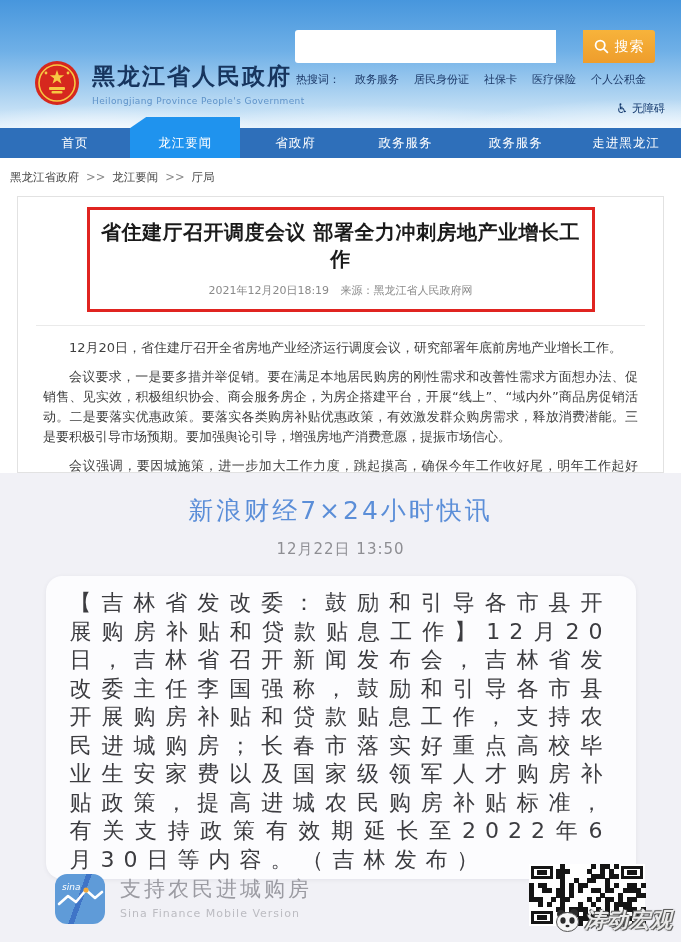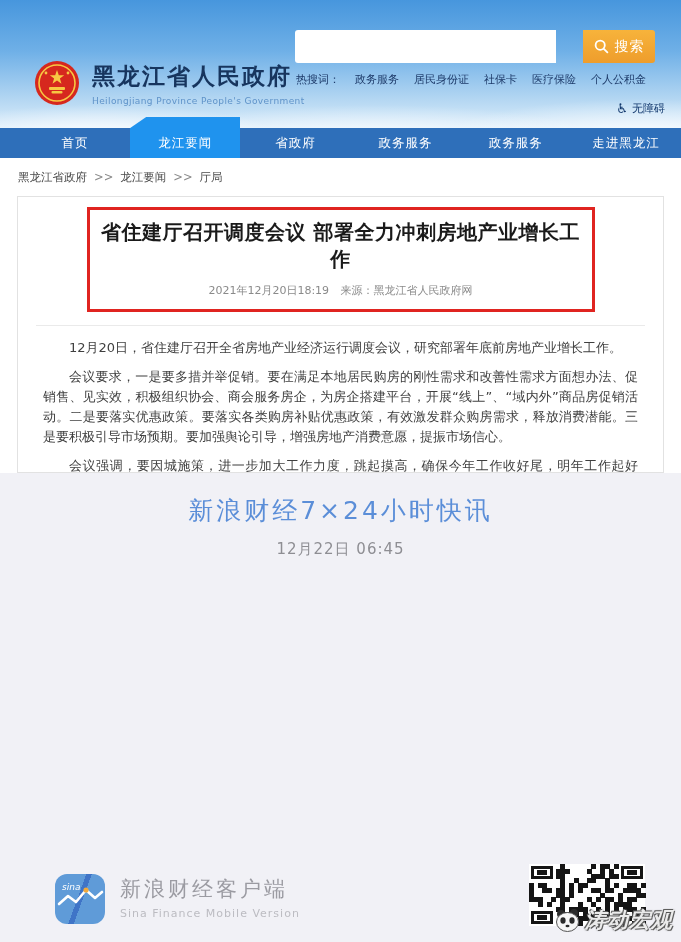--- a/index.html
+++ b/index.html
@@ -38,21 +38,21 @@
   
   .nav { position:absolute; top:128px; left:0; width:681px; height:30px; background:#2e6fba; display:flex; z-index:3;padding-left:20px; }
   .nav-item { flex:1; text-align:center; line-height:30px; color:#fff; font-size:12.5px; letter-spacing:1px; cursor:pointer; position:relative; }
   .nav-item.active { background:#1f93ee; }
   .nav-item.active::before {
     content:""; position:absolute; left:0; right:0; top:-11px; height:11px; background:#1f93ee;
     clip-path:polygon(16px 0, 100% 0, 100% 100%, 0 100%);
   }
 
   
-  .breadcrumb { position:absolute; top:158px; left:0; width:681px; height:38px; background:#fff; display:flex; align-items:center; padding-left:18px; font-size:11.5px; color:#4a4a4a; gap:7px; }
+  .breadcrumb { position:absolute; top:158px; left:0; width:681px; height:38px; background:#fff; display:flex; align-items:center; padding-left:10px; font-size:11.5px; color:#4a4a4a; gap:7px; }
   .breadcrumb .sep { color:#8a8a8a; }
   .crumb { cursor:pointer; }
 
   
   .article-box { position:absolute; top:196px; left:17px; width:647px; height:277px; background:#fff; border:1px solid #e2e2e2; }
   .title-box { margin:10px auto 0; width:508px; border:3px solid #e02420; padding:9px 8px 11px; text-align:center; }
   .article-title { font-size:20px; font-weight:bold; color:#1a1a1a; letter-spacing:.5px; }
   .article-meta { margin-top:10px; font-size:11px; color:#8a8a8a; }
   .article-meta span { margin:0 4px; }
   .article-divider { border-top:1px solid #eaeaea; margin:13px 18px 0; }
@@ -162,32 +162,35 @@
     <div class="article-body">
       <p>12月20日，省住建厅召开全省房地产业经济运行调度会议，研究部署年底前房地产业增长工作。</p>
       <p>会议要求，一是要多措并举促销。要在满足本地居民购房的刚性需求和改善性需求方面想办法、促销售、见实效，积极组织协会、商会服务房企，为房企搭建平台，开展“线上”、“域内外”商品房促销活动。二是要落实优惠政策。要落实各类购房补贴优惠政策，有效激发群众购房需求，释放消费潜能。三是要积极引导市场预期。要加强舆论引导，增强房地产消费意愿，提振市场信心。</p>
       <p>会议强调，要因城施策，进一步加大工作力度，跳起摸高，确保今年工作收好尾，明年工作起好步。</p>
       <p class="no-indent">（信息来源：省住建厅）</p>
     </div>
   </div>
 
   <div class="sina">
     <div class="sina-title">新浪财经7×24小时快讯</div>
-    <div class="sina-date">12月22日 06:45</div>
+    <div class="sina-date">12月22日 13:50</div>
+    <div class="sina-card">
+      <div class="sina-body">【吉林省发改委：鼓励和引导各市县开展购房补贴和贷款贴息工作】12月20日，吉林省召开新闻发布会，吉林省发改委主任李国强称，鼓励和引导各市县开展购房补贴和贷款贴息工作，支持农民进城购房；长春市落实好重点高校毕业生安家费以及国家级领军人才购房补贴政策，提高进城农民购房补贴标准，有关支持政策有效期延长至2022年6月30日等内容。（吉林发布）</div>
+    </div>
 
     <div class="sina-footer">
       <div class="app-icon">
         <svg width="50" height="50" viewBox="0 0 50 50">
           <polyline points="4,30 13,22 21,28 31,16 40,24 47,18" fill="none" stroke="#fff" stroke-width="2.6" stroke-linejoin="round" stroke-linecap="round"></polyline>
           <circle cx="31" cy="16" r="2.6" fill="#f2a93b"></circle>
           <text x="7" y="16" font-size="9" font-style="italic" fill="#fff" font-family="DejaVu Sans, sans-serif">sina</text>
         </svg>
       </div>
       <div class="app-text">
-        <div class="app-name">新浪财经客户端</div>
+        <div class="app-name">支持农民进城购房</div>
         <div class="app-subtitle">Sina Finance Mobile Version</div>
       </div>
 
       <div class="qr-code">
         <div class="qr-f tl"></div>
         <div class="qr-f tr"></div>
         <div class="qr-f bl"></div>
       <div class="qr-cell" style="left: 31.2308px; top: 0px; width: 5px; height: 5px;"></div>
           <div class="qr-cell" style="left: 62.4615px; top: 0px; width: 5px; height: 5px;"></div>
           <div class="qr-cell" style="left: 71.3846px; top: 0px; width: 5px; height: 5px;"></div>

